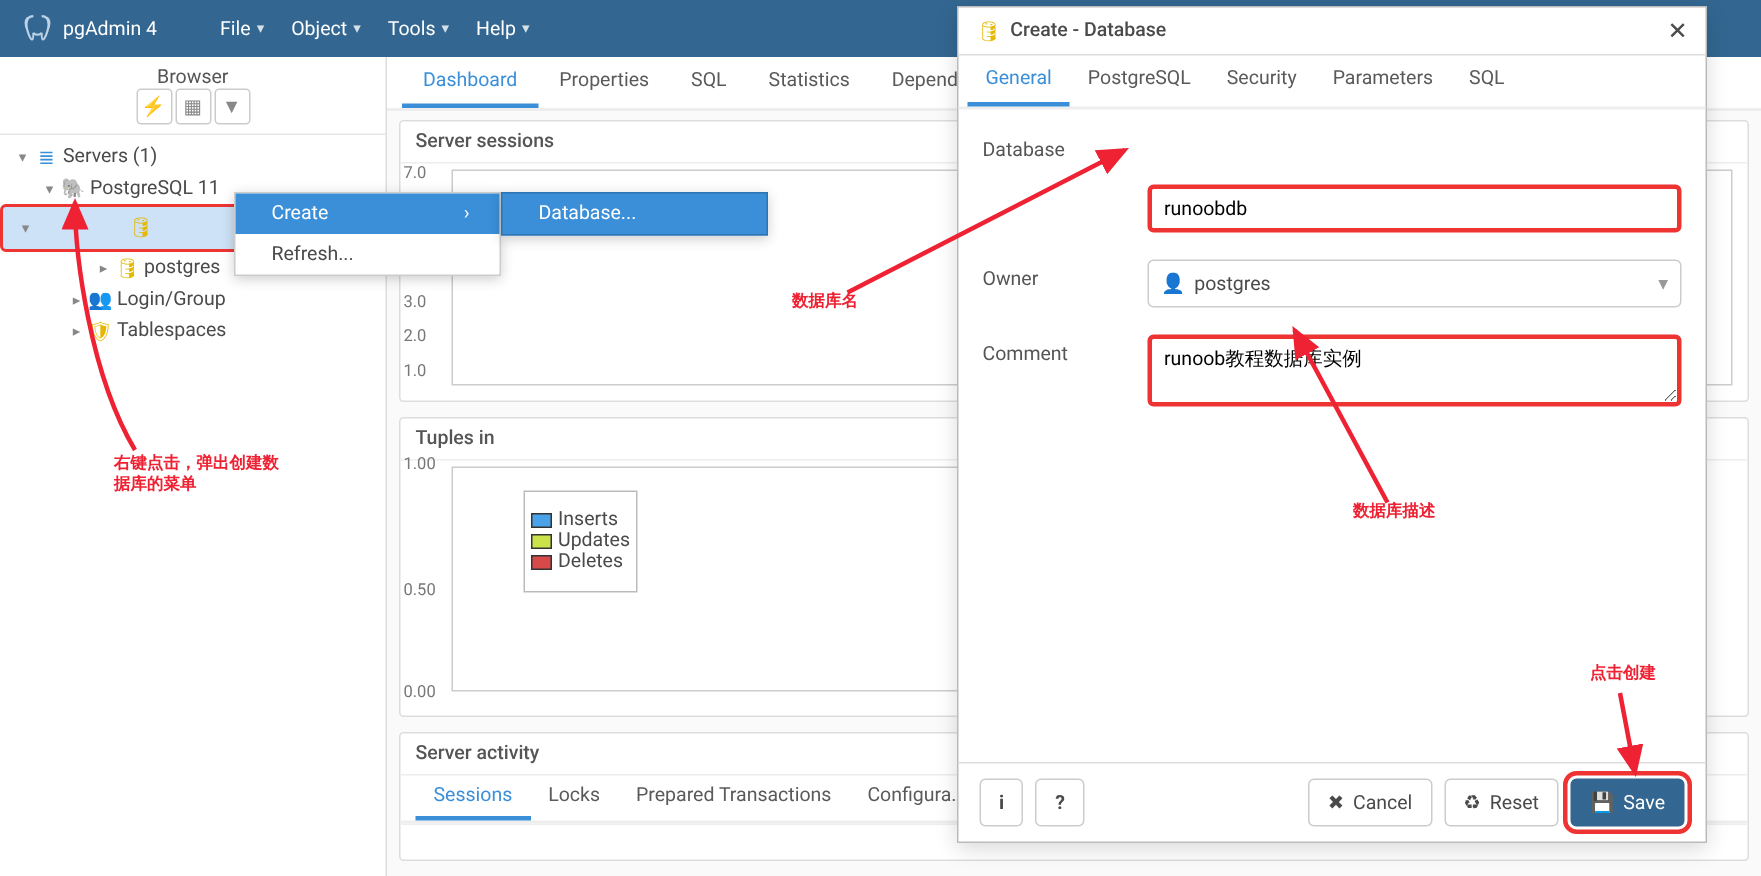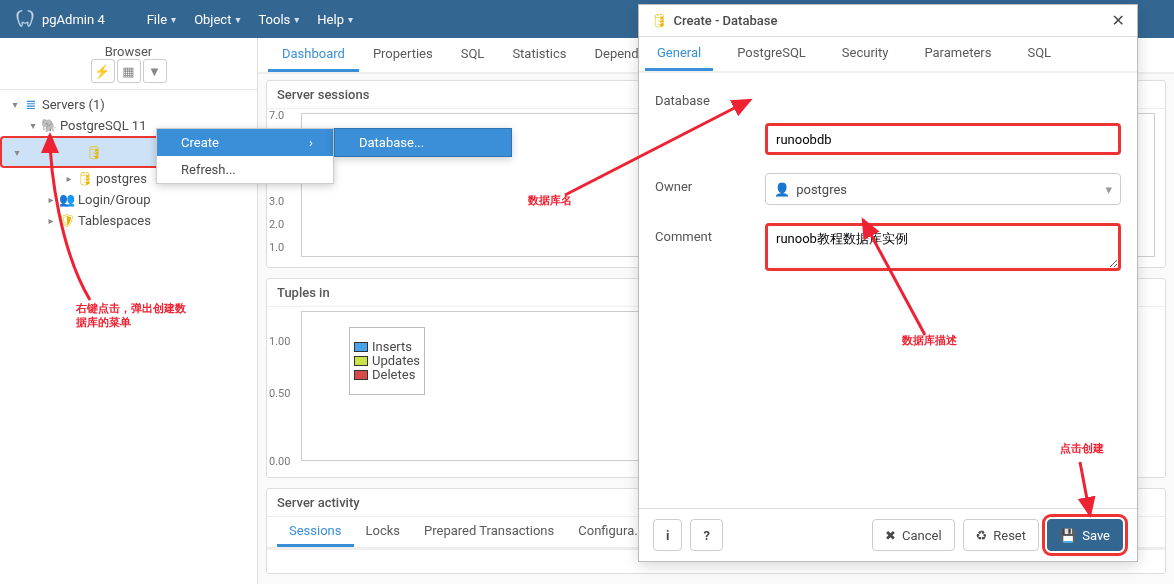--- a/index.html
+++ b/index.html
@@ -48,21 +48,21 @@
 
   .subtabs { display: flex; border-bottom: 2px solid #eee; height: 32px; padding-left: 10px; }
   .subtab { padding: 6px 12px; color: #5a5a5a; cursor: pointer;}
   .subtab.active { color: #3a8fd8; border-bottom: 3px solid #3a8fd8; }
 
   
   .dialog { position: absolute; left: 638px; top: 4px; width: 500px; height: 558px; background: #fff; border: 1px solid #bbb; box-shadow: 0 4px 14px rgba(0,0,0,.15); display:flex; flex-direction:column; }
   .dlg-title { display:flex; align-items:center; justify-content:space-between; padding: 6px 12px; border-bottom: 1px solid #ddd; font-weight:500;}
   .dlg-title .left { display:flex; align-items:center; gap:6px;}
   .close-x { font-size: 16px; cursor: pointer; }
-  .dlg-tabs { display:flex; border-bottom:2px solid #eee; padding-left:6px;gap:12px;}
+  .dlg-tabs { display:flex; border-bottom:2px solid #eee; padding-left:6px;}
   .dlg-tab { padding:8px 12px; color:#5a5a5a; cursor:pointer;}
   .dlg-tab.active { color:#3a8fd8; border-bottom:3px solid #3a8fd8;}
   .dlg-body { flex:1; padding: 14px 16px; }
   .field { display:flex; align-items:flex-start; margin-bottom: 18px;}
   .field-label { width: 110px; padding-top: 6px; color:#555;}
   .field-control { flex:1; }
   .txt-input { width:100%; height:32px; border:1px solid #ccc; border-radius:4px; padding:4px 8px;margin-top:36px;}
   .txt-area  { width:100%; height:110px; border:1px solid #ccc; border-radius:4px; padding:4px 8px; resize:both;}
   .sel { width:100%; height:32px; border:1px solid #ccc; border-radius:4px; padding:4px 8px; display:flex; align-items:center; justify-content:space-between;}
   .hl-red { border:3px solid #e33 !important; }
@@ -180,21 +180,21 @@
           <span class="ylabel" style="top:115px">2.0</span>
           <span class="ylabel" style="top:138px">1.0</span>
           <div style="border:1px solid #ccc;height:144px;margin-left:4px;"></div>
         </div>
       </div>
 
       <div class="row2">
         <div class="panel">
           <div class="panel-hdr">Tuples in</div>
           <div class="mini-chart">
-            <span class="ylabel" style="top:34px">1.00</span>
+            <span class="ylabel" style="top:2px">1.00</span>
             <span class="ylabel" style="top:86px">0.50</span>
             <span class="ylabel" style="top:154px">0.00</span>
             <div style="border:1px solid #ccc;height:150px;"></div>
             <div class="legend-box">
               <div class="legend-row">
                   <span class="sw" style="background:#4aa3e8"></span>
                   <span>Inserts</span>
                 </div>
               <div class="legend-row">
                   <span class="sw" style="background:#cbe24a"></span>

